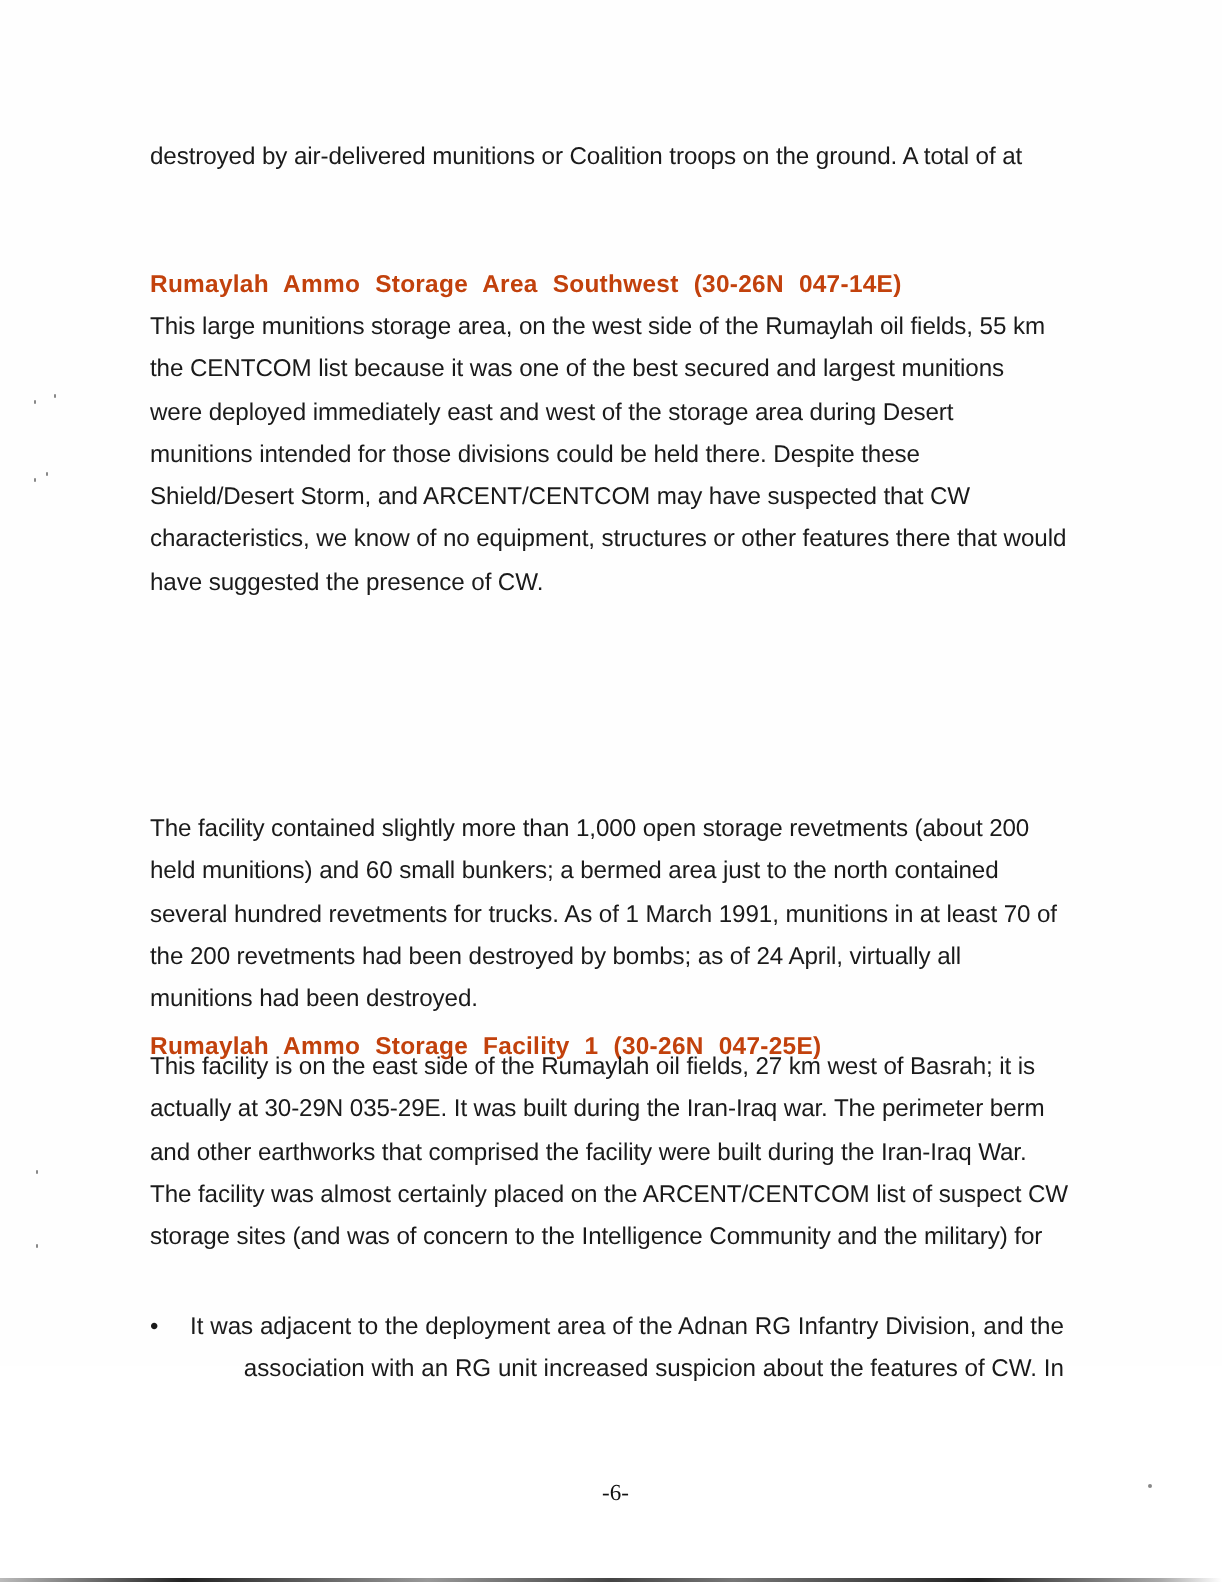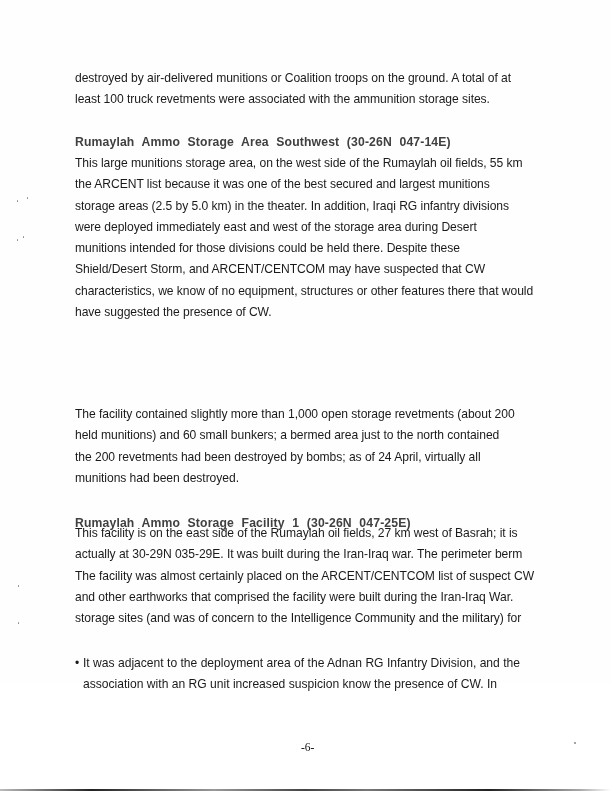--- a/index.html
+++ b/index.html
@@ -34,38 +34,39 @@
       white-space: nowrap;
     }
     .heading {
       position: absolute;
       left: 75px;
       font-size: 12.2px;
       font-weight: bold;
       word-spacing: 4px;
       letter-spacing: 0.15px;
       white-space: nowrap;
-      color: #404040;
+      color: #c2410c;
     }
     .bullet-item {
       position: absolute;
       left: 75px;
       width: 500px;
       font-size: 12.1px;
       line-height: 21.3px;
     }
     .bullet-glyph {
       position: absolute;
       left: 0;
       top: 0;
       font-size: 12px;
     }
     .bullet-text {
       position: absolute;
-      left: 8px;
+      left: 20px;
+      text-align: right;
     }
     .page-number {
       position: absolute;
       left: 301px;
       top: 741px;
       font-size: 11.5px;
       font-family: "Liberation Serif", serif;
       color: #111;
     }
     .scan-mark {
@@ -84,58 +85,57 @@
       background: linear-gradient(to right, #bbb 0%, #222 15%, #999 35%, #444 50%, #777 60%, #222 80%, #aaa 95%, #fff 100%);
     }
   </style>
 </head>
 <body>
 
 <div class="page">
 
   <div class="text-block" style="top:68px;">
     <span class="line">destroyed by air-delivered munitions or Coalition troops on the ground.  A total of at</span>
-    <span class="line">least 100 truck revetments were associated with the ammunition storage sites.</span>
   </div>
 
   <div class="heading" style="top:135px;">Rumaylah Ammo Storage Area Southwest (30-26N 047-14E)</div>
 
   <div class="text-block" style="top:153px;">
     <span class="line">This large munitions storage area, on the west side of the Rumaylah oil fields, 55 km</span>
-    <span class="line">the ARCENT list because it was one of the best secured and largest munitions</span>
-    <span class="line">storage areas (2.5 by 5.0 km) in the theater.  In addition, Iraqi RG infantry divisions</span>
+    <span class="line">the CENTCOM list because it was one of the best secured and largest munitions</span>
     <span class="line">were deployed immediately east and west of the storage area during Desert</span>
     <span class="line">munitions intended for those divisions could be held there.  Despite these</span>
     <span class="line">Shield/Desert Storm, and ARCENT/CENTCOM may have suspected that CW</span>
     <span class="line">characteristics, we know of no equipment, structures or other features there that would</span>
     <span class="line">have suggested the presence of CW.</span>
   </div>
 
   <div class="text-block" style="top:361px;margin-top:43px;">
     <span class="line">The facility contained slightly more than 1,000 open storage revetments (about 200</span>
     <span class="line">held munitions) and 60 small bunkers; a bermed area just to the north contained</span>
+    <span class="line">several hundred revetments for trucks.  As of 1 March 1991, munitions in at least 70 of</span>
     <span class="line">the 200 revetments had been destroyed by bombs; as of 24 April, virtually all</span>
     <span class="line">munitions had been destroyed.</span>
   </div>
 
   <div class="heading" style="top:488px;margin-top:28px;">Rumaylah Ammo Storage Facility 1 (30-26N 047-25E)</div>
 
   <div class="text-block" style="top:483px;margin-top:40px;">
     <span class="line">This facility is on the east side of the Rumaylah oil fields, 27 km west of Basrah; it is</span>
     <span class="line">actually at 30-29N 035-29E.  It was built during the Iran-Iraq war.  The perimeter berm</span>
+    <span class="line">and other earthworks that comprised the facility were built during the Iran-Iraq War.</span>
     <span class="line">The facility was almost certainly placed on the ARCENT/CENTCOM list of suspect CW</span>
-    <span class="line">and other earthworks that comprised the facility were built during the Iran-Iraq War.</span>
     <span class="line">storage sites (and was of concern to the Intelligence Community and the military) for</span>
   </div>
 
   <div class="bullet-item" style="top:653px;">
     <span class="bullet-glyph">•</span>
     <div class="bullet-text">
       <span class="line">It was adjacent to the deployment area of the Adnan RG Infantry Division, and the</span>
-      <span class="line">association with an RG unit increased suspicion know the presence of CW.  In</span>
+      <span class="line">association with an RG unit increased suspicion about the features of CW.  In</span>
     </div>
   </div>
 
   <div class="page-number">-6-</div>
 
   <span class="scan-mark" style="left:17px; top:200px; width:1px; height:2px;"></span>
   <span class="scan-mark" style="left:27px; top:197px; width:1px; height:2px;"></span>
   <span class="scan-mark" style="left:17px; top:239px; width:1px; height:2px;"></span>
   <span class="scan-mark" style="left:23px; top:236px; width:1px; height:2px;"></span>
   <span class="scan-mark" style="left:18px; top:585px; width:1px; height:2px;"></span>

